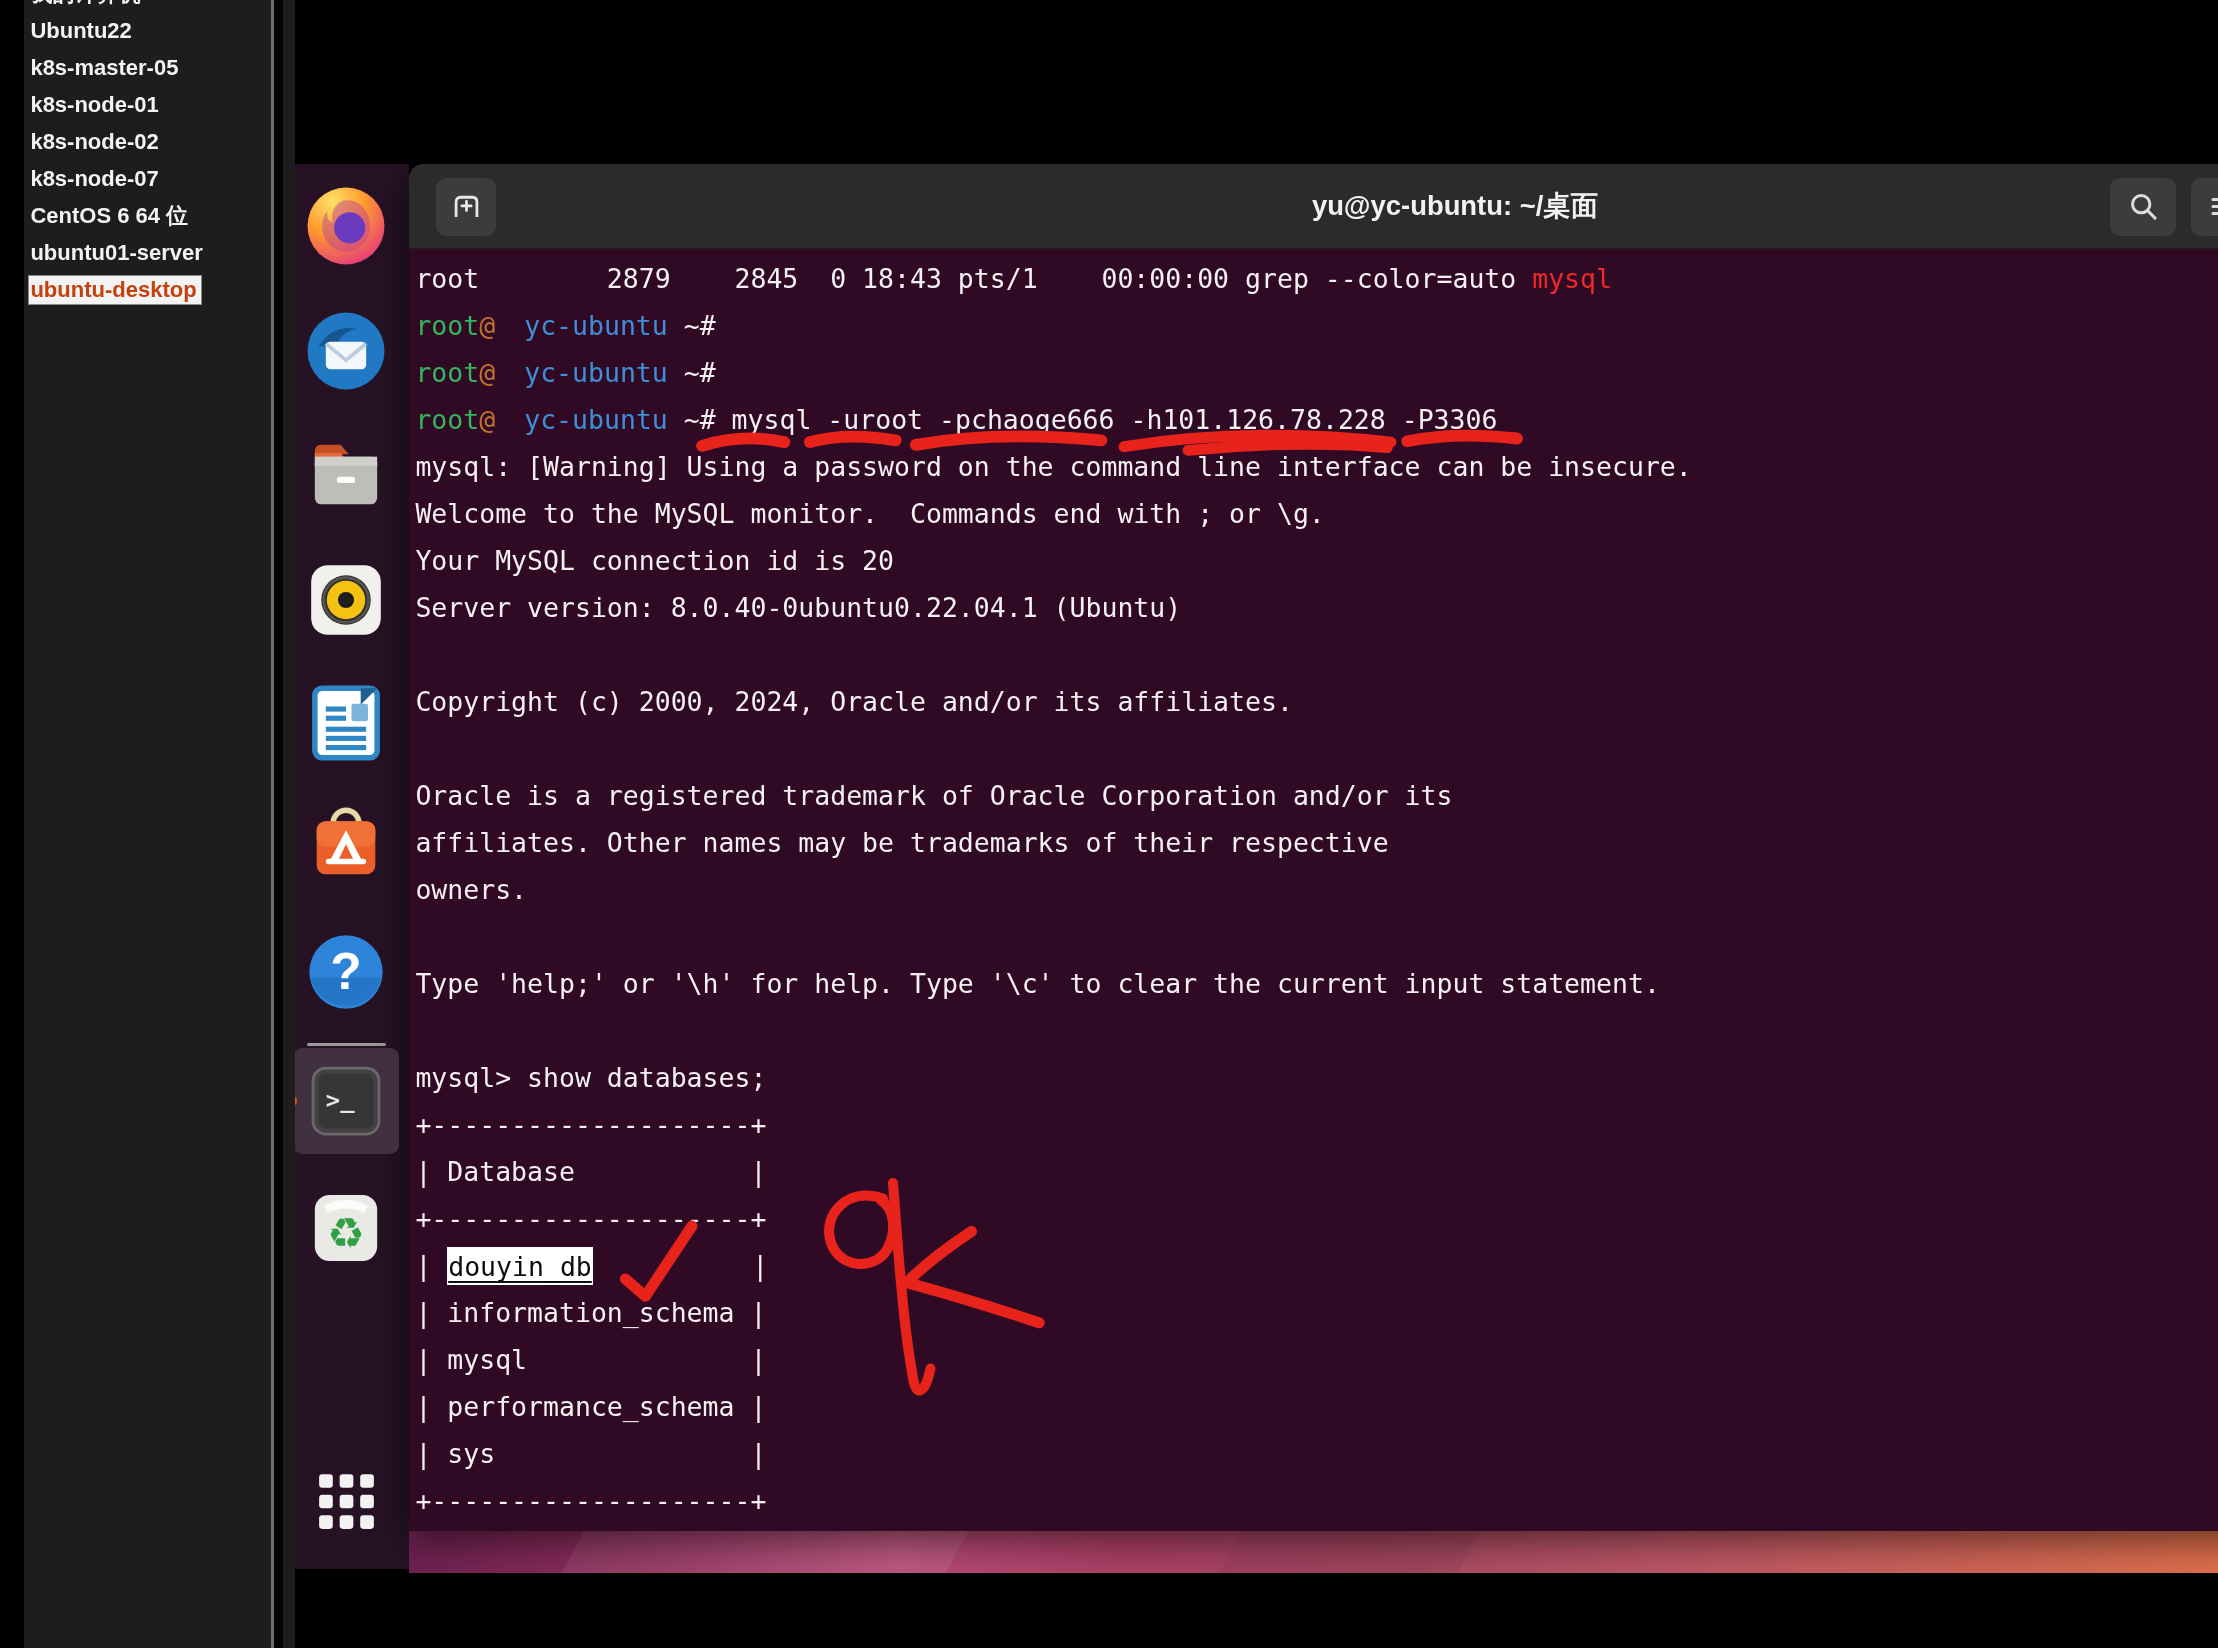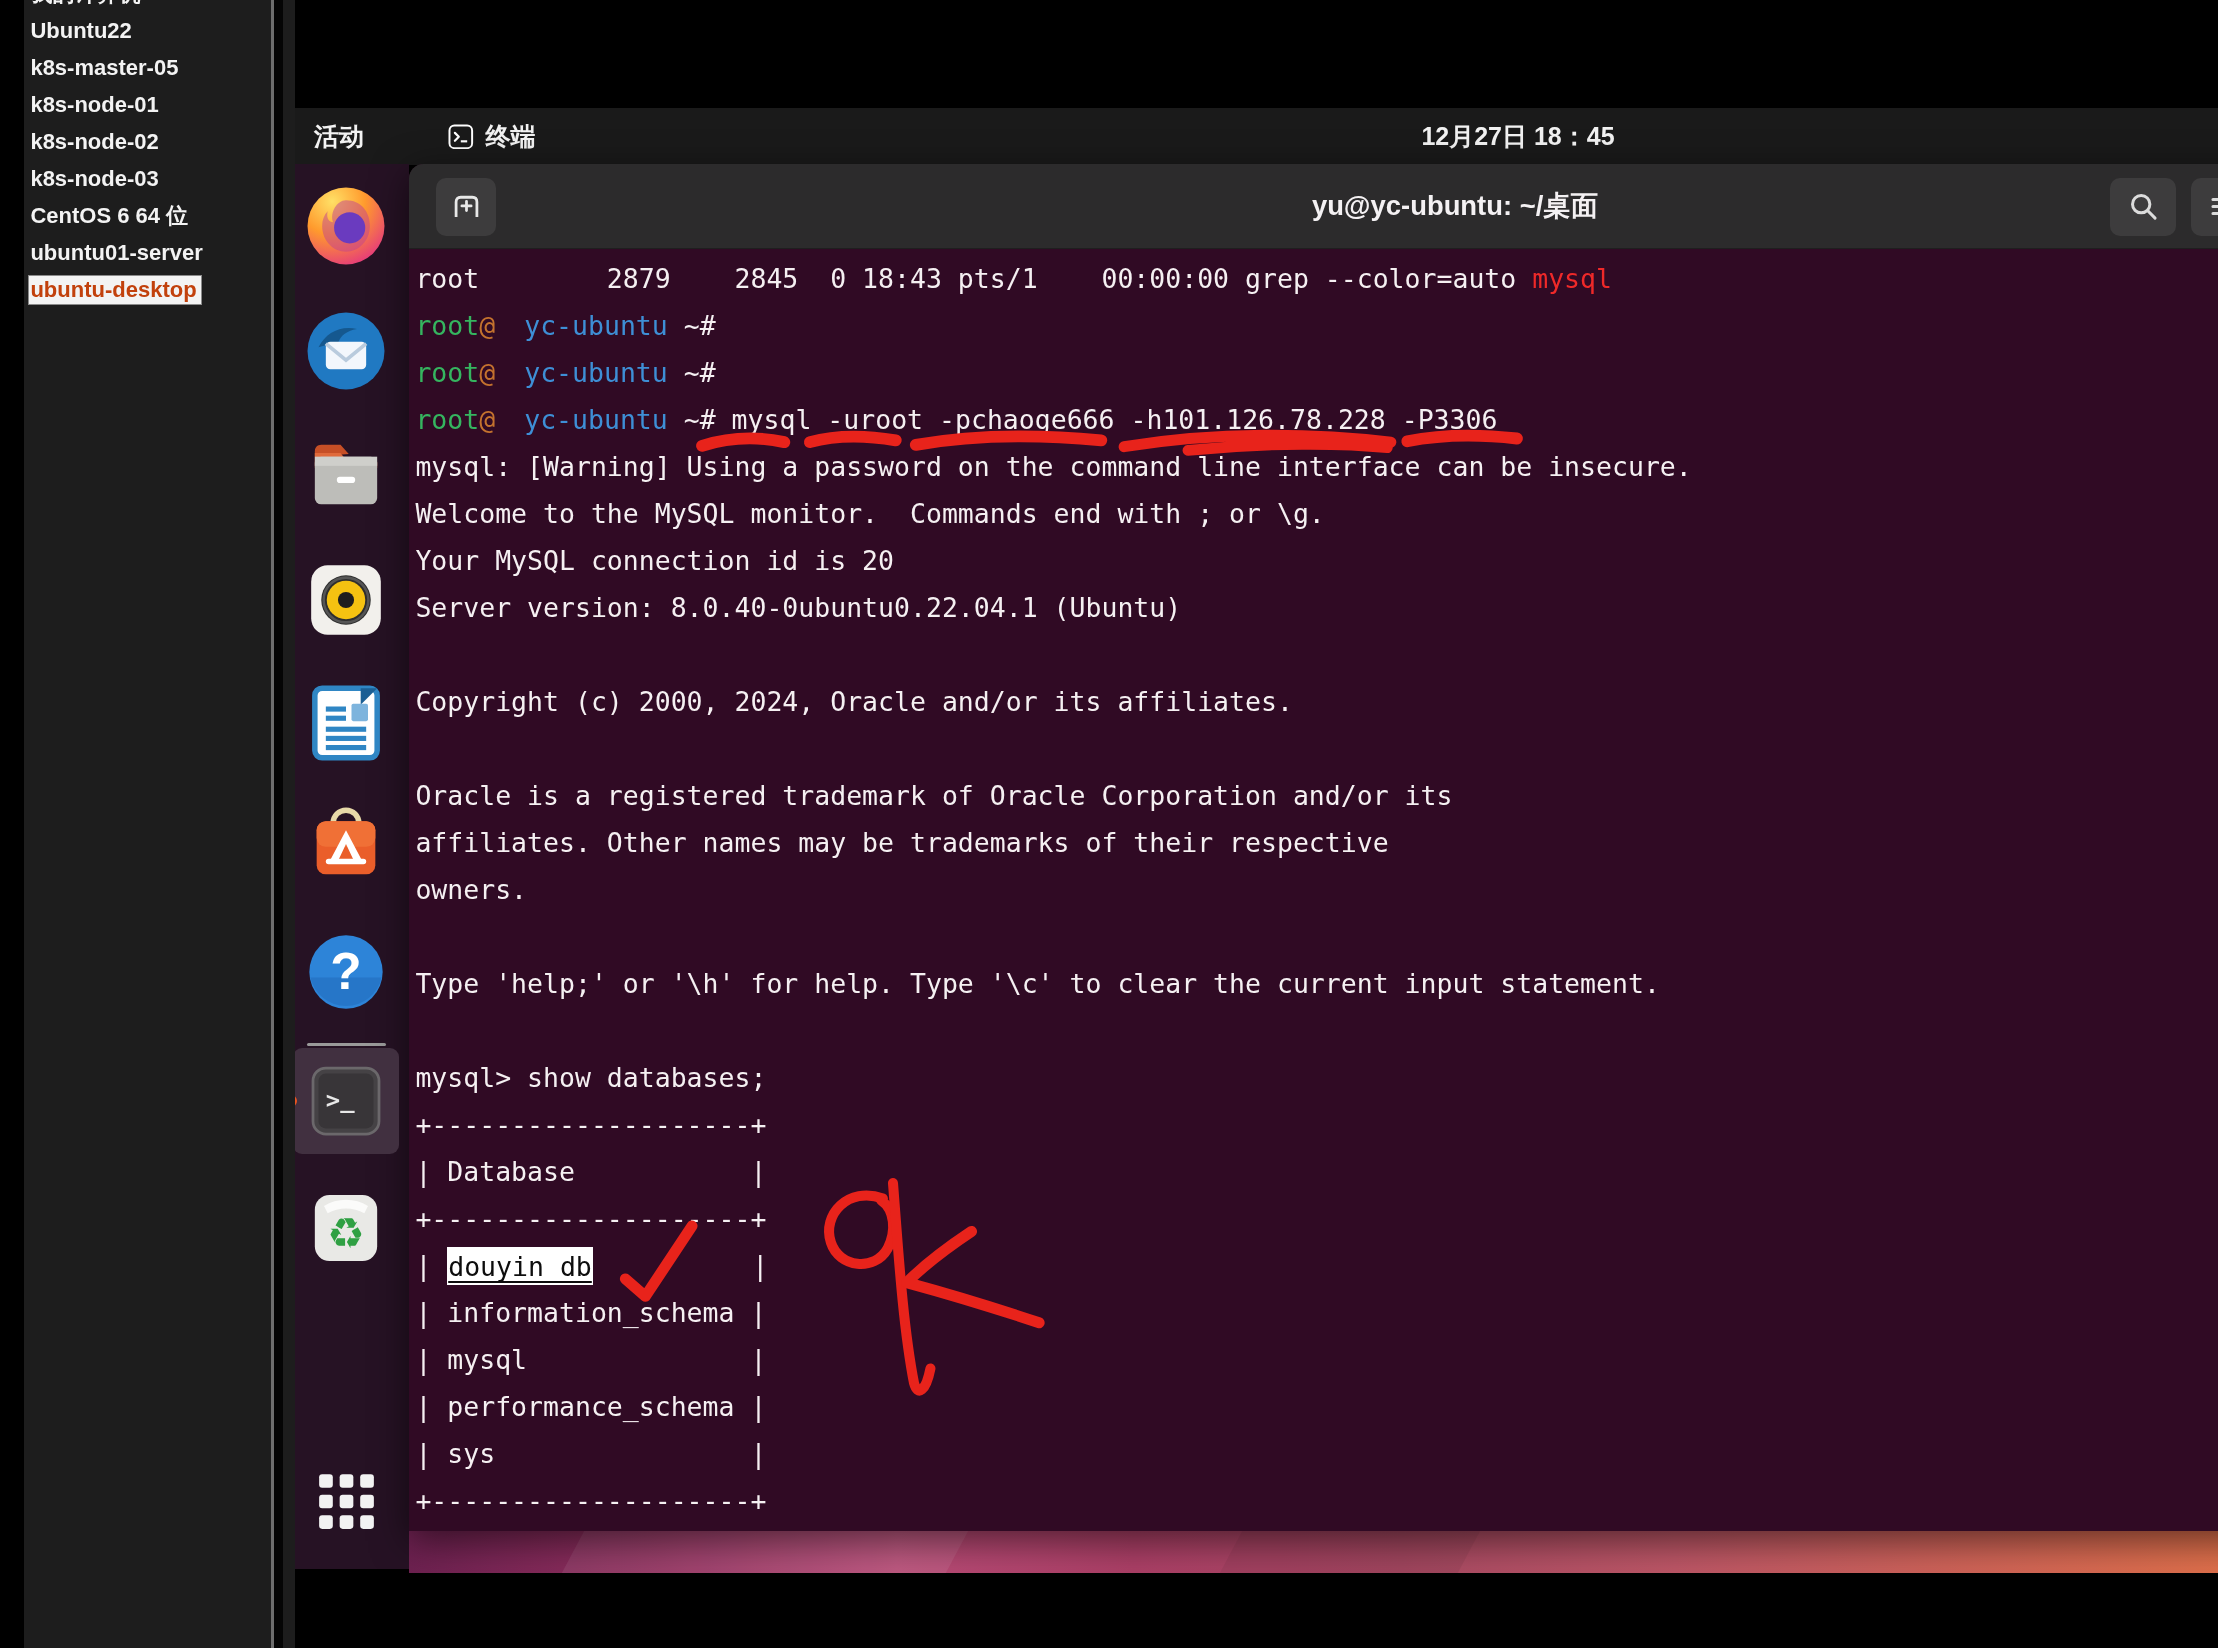--- a/index.html
+++ b/index.html
@@ -64,45 +64,31 @@
 </head>
 <body>
 
 <div class="sidebar">
   <div class="side-list">
       <div class="side-item"><span>我的计算机</span></div>
       <div class="side-item"><span>Ubuntu22</span></div>
       <div class="side-item"><span>k8s-master-05</span></div>
       <div class="side-item"><span>k8s-node-01</span></div>
       <div class="side-item"><span>k8s-node-02</span></div>
-      <div class="side-item"><span>k8s-node-03</span></div>
+      <div class="side-item"><span>k8s-node-07</span></div>
       <div class="side-item"><span>CentOS 6 64 位</span></div>
       <div class="side-item"><span>ubuntu01-server</span></div>
       <div class="side-item selected"><span>ubuntu-desktop</span></div>
     </div>
 </div>
 <div class="panel-divider"></div>
 <div class="panel-gap"></div>
 
 <div class="screen">
 
-  <div class="topbar">
-    <div class="activities">活动</div>
-    <div class="appind">
-      <span class="ticon">
-        <svg viewBox="0 0 26 26">
-            <rect x="1.5" y="1.5" width="23" height="23" rx="5" fill="none" stroke="#fff" stroke-width="2"></rect>
-            <path d="M7 9l4 4-4 4" fill="none" stroke="#fff" stroke-width="2.2" stroke-linecap="round" stroke-linejoin="round"></path>
-            <rect x="13" y="16.5" width="6.5" height="2.2" fill="#fff"></rect>
-          </svg>
-      </span>
-      <span>终端</span>
-    </div>
-    <div class="clock">12月27日 18：45</div>
-  </div>
 
   <div class="dock">
       <div class="dock-item" style="top: 18.3px;">
         <svg viewBox="0 0 48 48">
           <defs>
             <radialGradient id="gfx" cx="0.32" cy="0.18" r="0.95">
               <stop offset="0" stop-color="#ffe066"></stop>
               <stop offset="0.45" stop-color="#ff9a2d"></stop>
               <stop offset="1" stop-color="#e22d86"></stop>
             </radialGradient>

